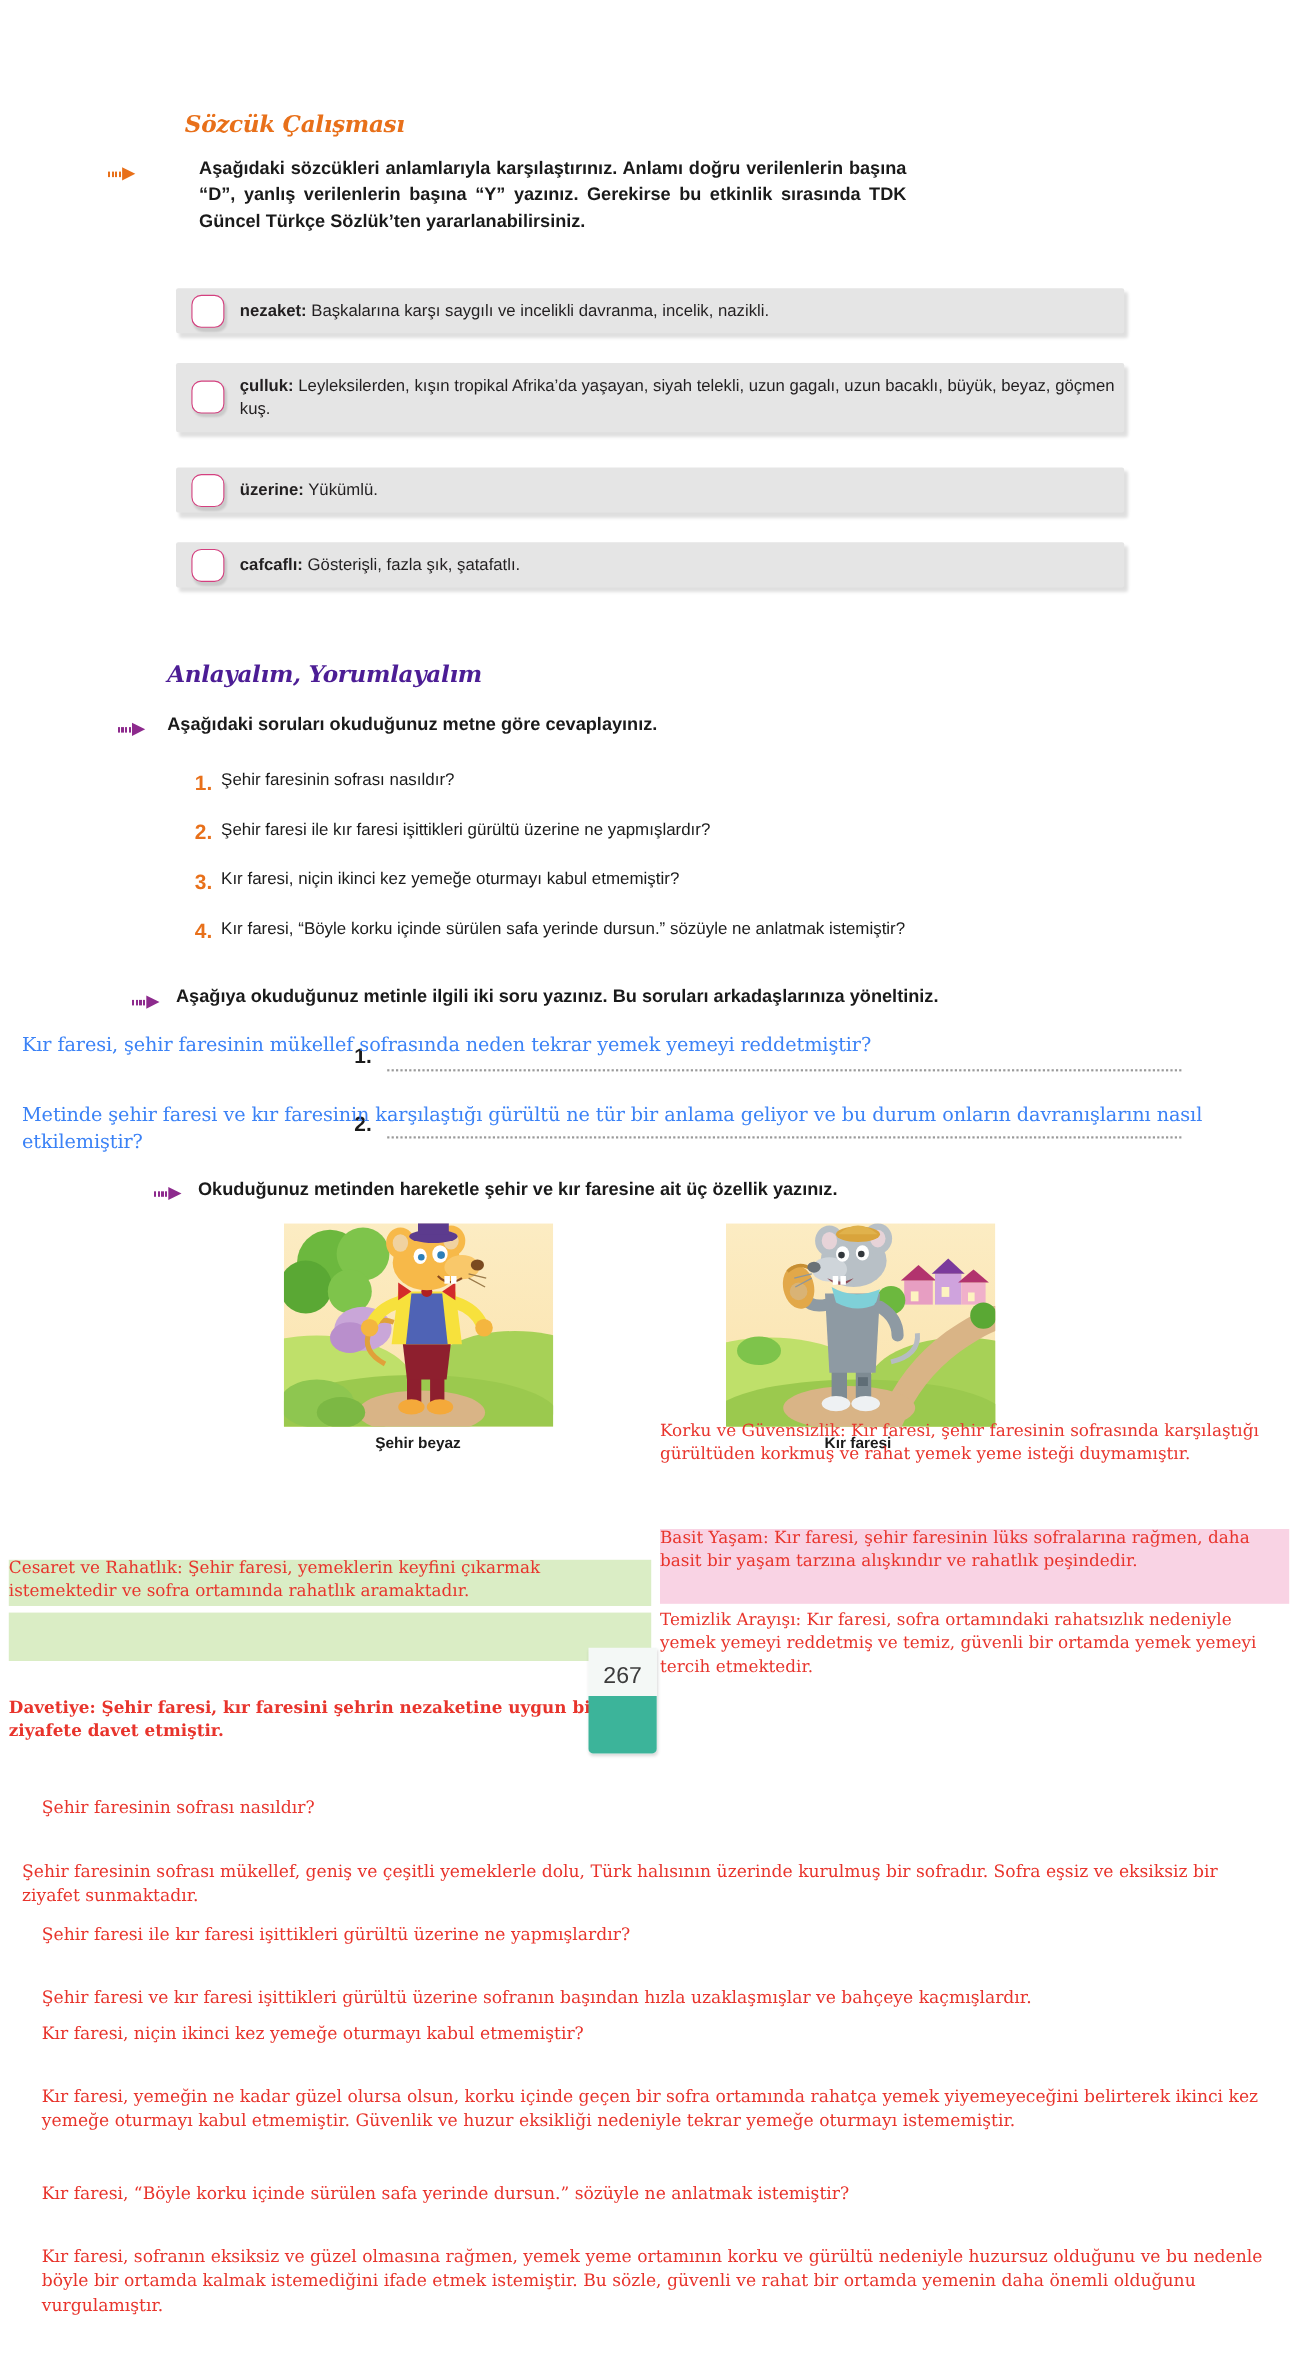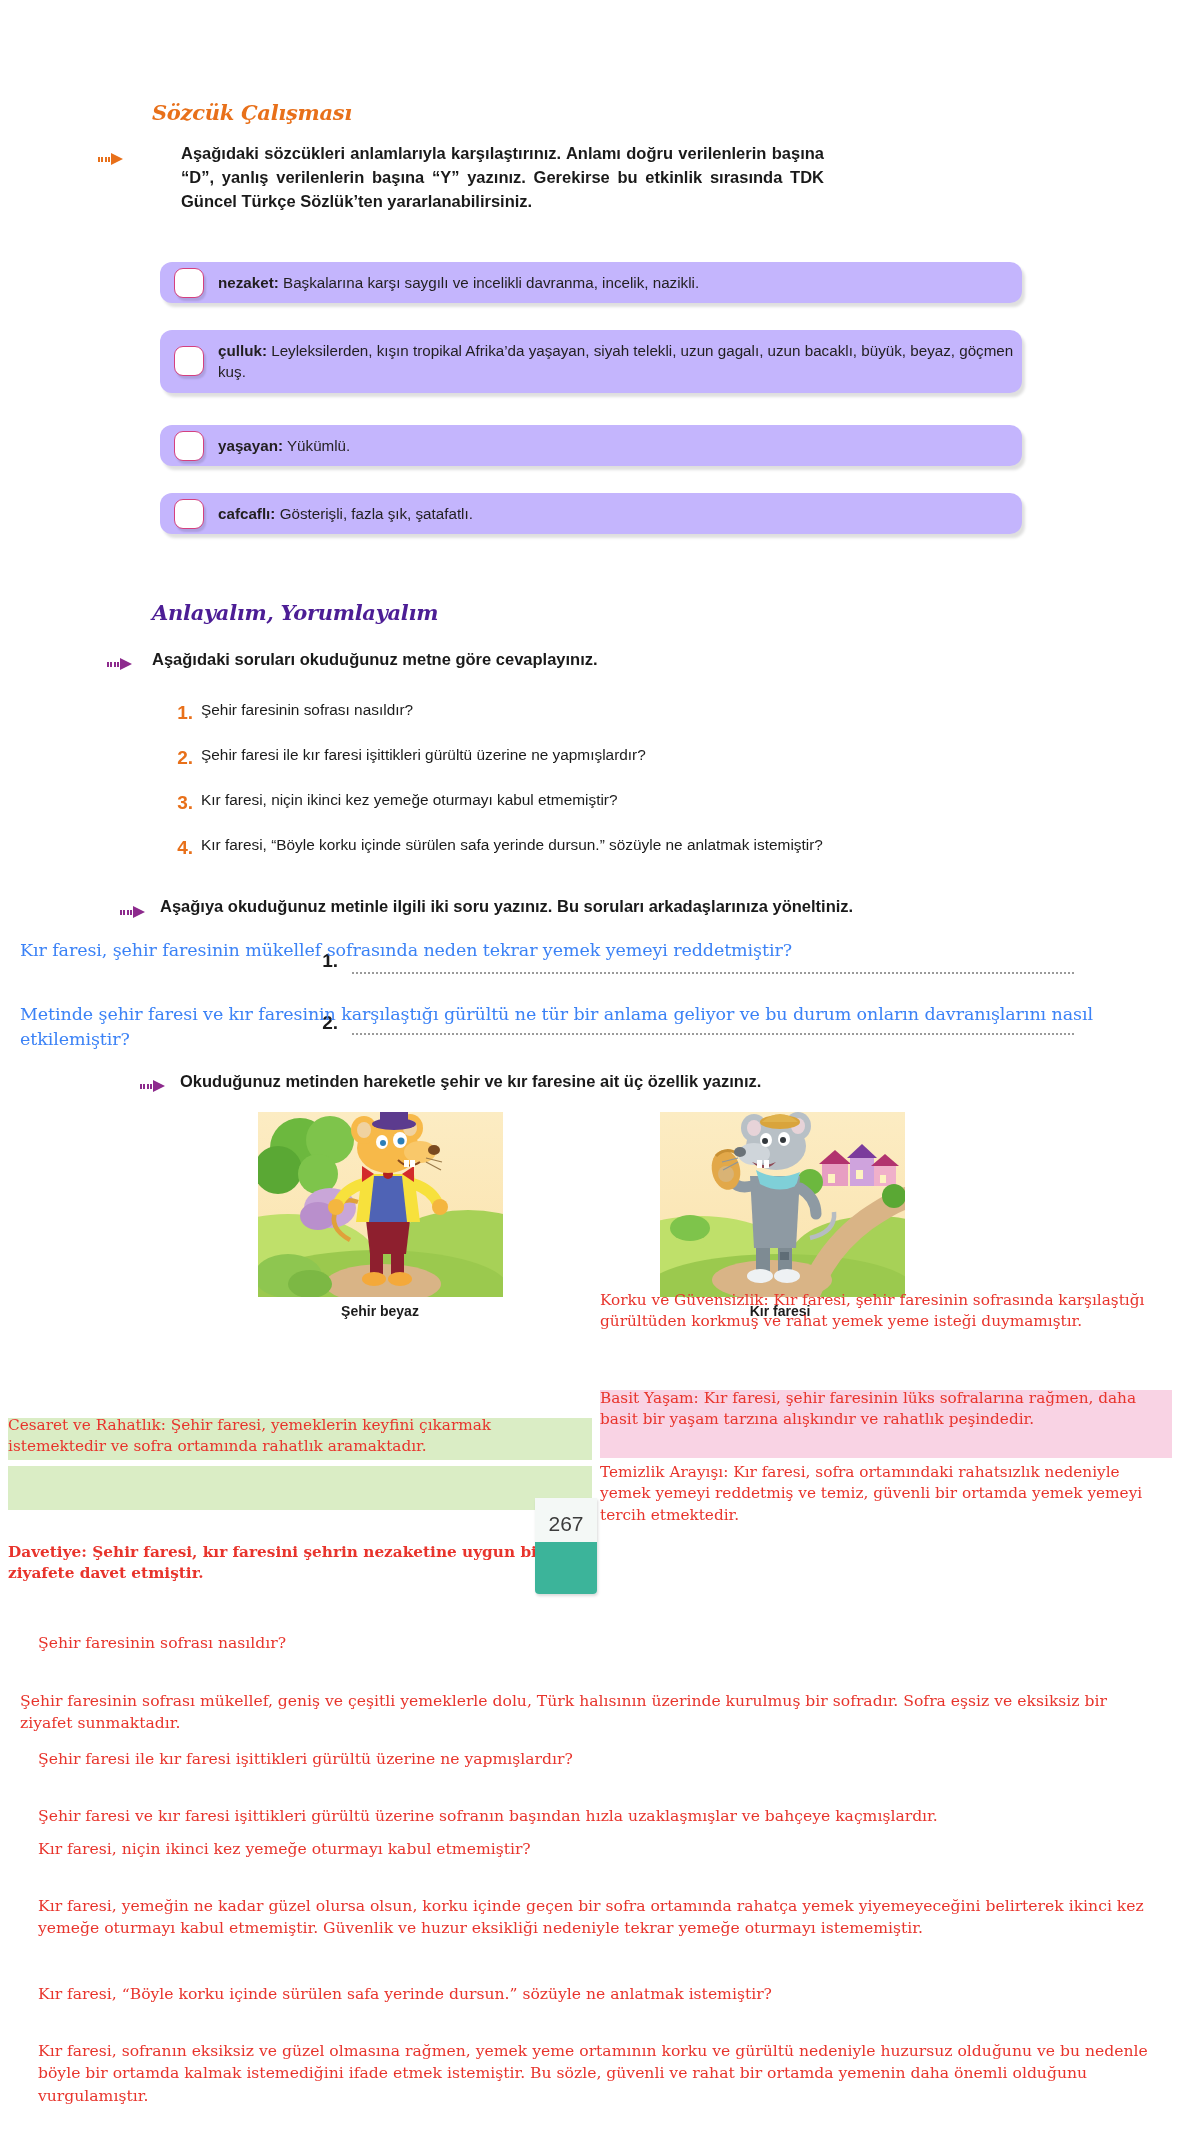--- a/index.html
+++ b/index.html
@@ -14,21 +14,21 @@
   .page { position:relative; width:1180px; height:2156px; }
 
   
   .sec-head {
     font-family:"DejaVu Serif", serif;
     font-style:italic;
     font-weight:bold;
     font-size:21px;
     letter-spacing:-0.3px;
   }
-  .sec-head.orange { color:#e8701a; }
+  .sec-head.orange { color:#e8701a;margin-left:16px; }
   .sec-head.purple { color:#4c1d95; }
 
   
   .arrow {
     display:inline-block;
     width:26px; height:13px;
     position:relative;
     vertical-align:middle;
   }
   .arrow i {
@@ -54,22 +54,22 @@
     font-size:16.5px;
     font-weight:bold;
     color:#1a1a1a;
     line-height:1.45;
     text-align:justify;
   }
 
   
   .vocab {
     position:relative;
-    background:#c4b5fd;
-    border-radius:12px;
+    background:#e5e5e5;
+    border-radius:2px;
     padding:10px 6px 10px 58px;
     font-size:15.2px;
     color:#221f20;
     line-height:1.4;
     box-shadow:3px 4px 3px rgba(0,0,0,0.13);
   }
   .vocab .tick {
     position:absolute;
     left:14px; top:50%;
     transform:translateY(-50%);
@@ -181,21 +181,21 @@
   </div>
 
   <div class="vocab" style="position:absolute;left:160px;top:330px;width:862px;">
     <span class="tick"></span>
     <strong>çulluk:</strong>
     <span>Leyleksilerden, kışın tropikal Afrika’da yaşayan, siyah telekli, uzun gagalı, uzun bacaklı, büyük, beyaz, göçmen kuş.</span>
   </div>
 
   <div class="vocab" style="position:absolute;left:160px;top:425px;width:862px;">
     <span class="tick"></span>
-    <strong>yaşayan:</strong>
+    <strong>üzerine:</strong>
     <span>Yükümlü.</span>
   </div>
 
   <div class="vocab" style="position:absolute;left:160px;top:493px;width:862px;">
     <span class="tick"></span>
     <strong>cafcaflı:</strong>
     <span>Gösterişli, fazla şık, şatafatlı.</span>
   </div>
 
   <div style="position:absolute;left:152px;top:600px;">

